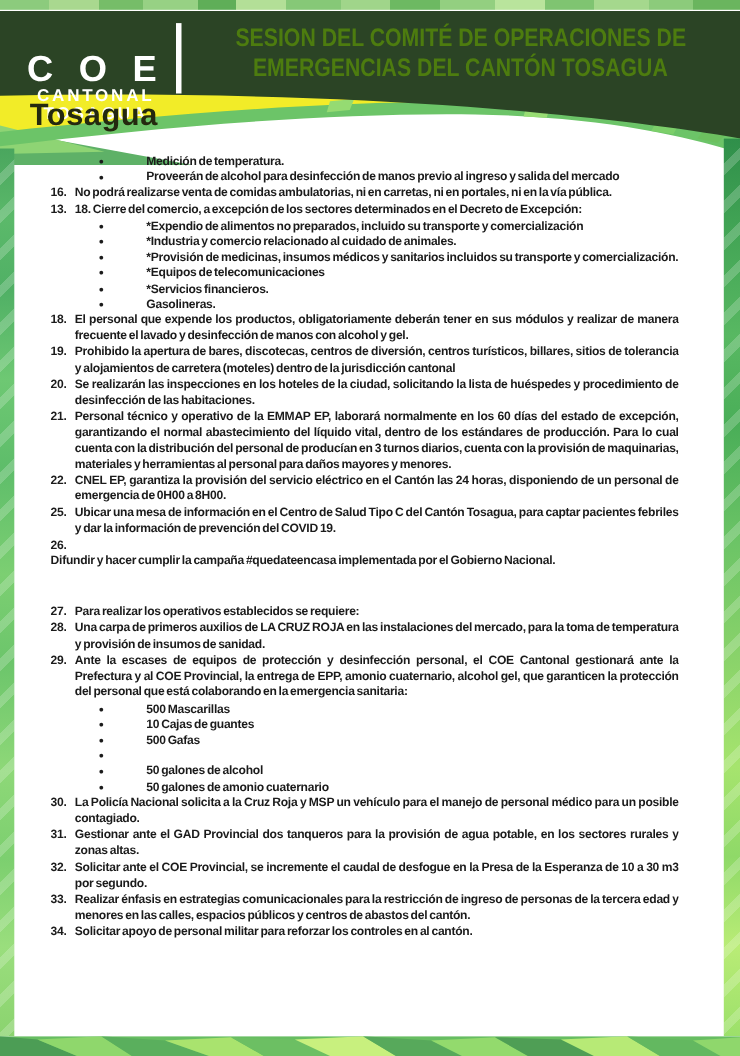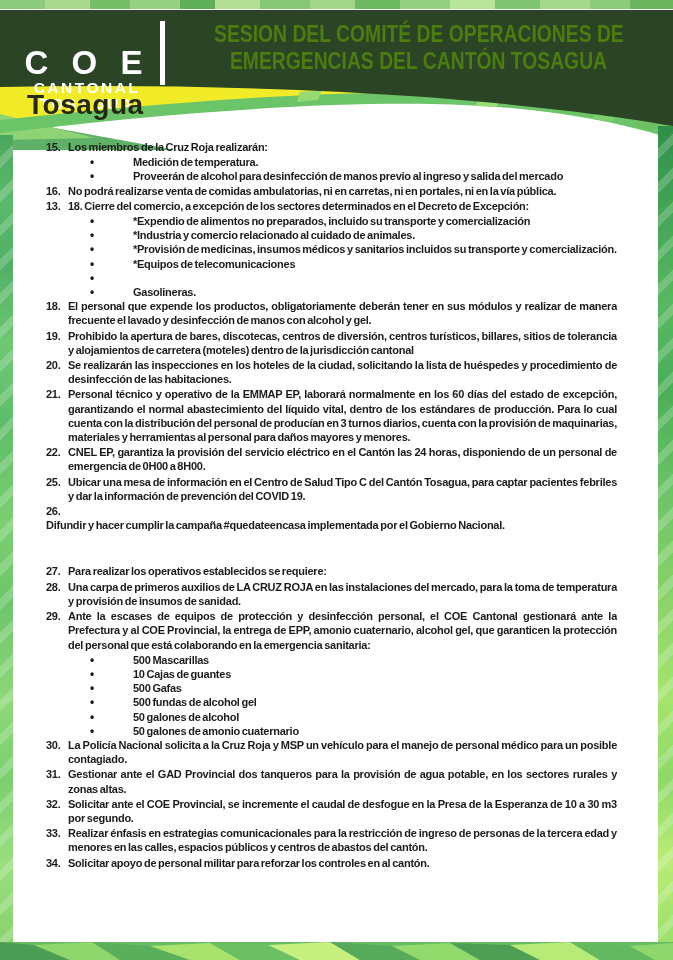--- a/index.html
+++ b/index.html
@@ -90,24 +90,20 @@
     <div class="tline"><span>EMERGENCIAS DEL CANTÓN TOSAGUA</span></div>
   </div>
 
   <div class="brand-tosagua">Tosagua</div>
 
   <div class="left-strip"></div>
   <div class="right-strip"></div>
 
   <div class="content">
     <div id="resolution-list">
-        <div class="item">
-          <span class="num">15.</span>
-          <div class="txt">Los miembros de la Cruz Roja  realizarán:</div>
-        </div>
         <div class="bullet-row">
           <span class="dot">•</span>
           <div class="btxt">Medición de temperatura.</div>
         </div>
         <div class="bullet-row">
           <span class="dot">•</span>
           <div class="btxt">Proveerán de alcohol para desinfección de manos previo al ingreso y salida del mercado</div>
         </div>
         <div class="item">
           <span class="num">16.</span>
@@ -128,20 +124,21 @@
         <div class="bullet-row">
           <span class="dot">•</span>
           <div class="btxt">*Provisión de medicinas, insumos médicos y sanitarios incluidos su transporte y comercialización.</div>
         </div>
         <div class="bullet-row">
           <span class="dot">•</span>
           <div class="btxt">*Equipos de telecomunicaciones</div>
         </div>
         <div class="bullet-row">
           <span class="dot">•</span>
+          <div class="btxt">*Servicios financieros.</div>
         </div>
         <div class="bullet-row">
           <span class="dot">•</span>
           <div class="btxt">Gasolineras.</div>
         </div>
         <div class="item">
           <span class="num">18.</span>
           <div class="txt">El personal que expende los productos, obligatoriamente deberán tener en sus módulos y realizar de manera frecuente el lavado y desinfección de manos  con alcohol y gel.</div>
         </div>
         <div class="item">
@@ -187,21 +184,20 @@
         <div class="bullet-row">
           <span class="dot">•</span>
           <div class="btxt">10 Cajas de guantes</div>
         </div>
         <div class="bullet-row">
           <span class="dot">•</span>
           <div class="btxt">500 Gafas</div>
         </div>
         <div class="bullet-row">
           <span class="dot">•</span>
-          <div class="btxt">500 fundas de alcohol gel</div>
         </div>
         <div class="bullet-row">
           <span class="dot">•</span>
           <div class="btxt">50 galones de alcohol</div>
         </div>
         <div class="bullet-row">
           <span class="dot">•</span>
           <div class="btxt">50 galones de amonio cuaternario</div>
         </div>
         <div class="item">

